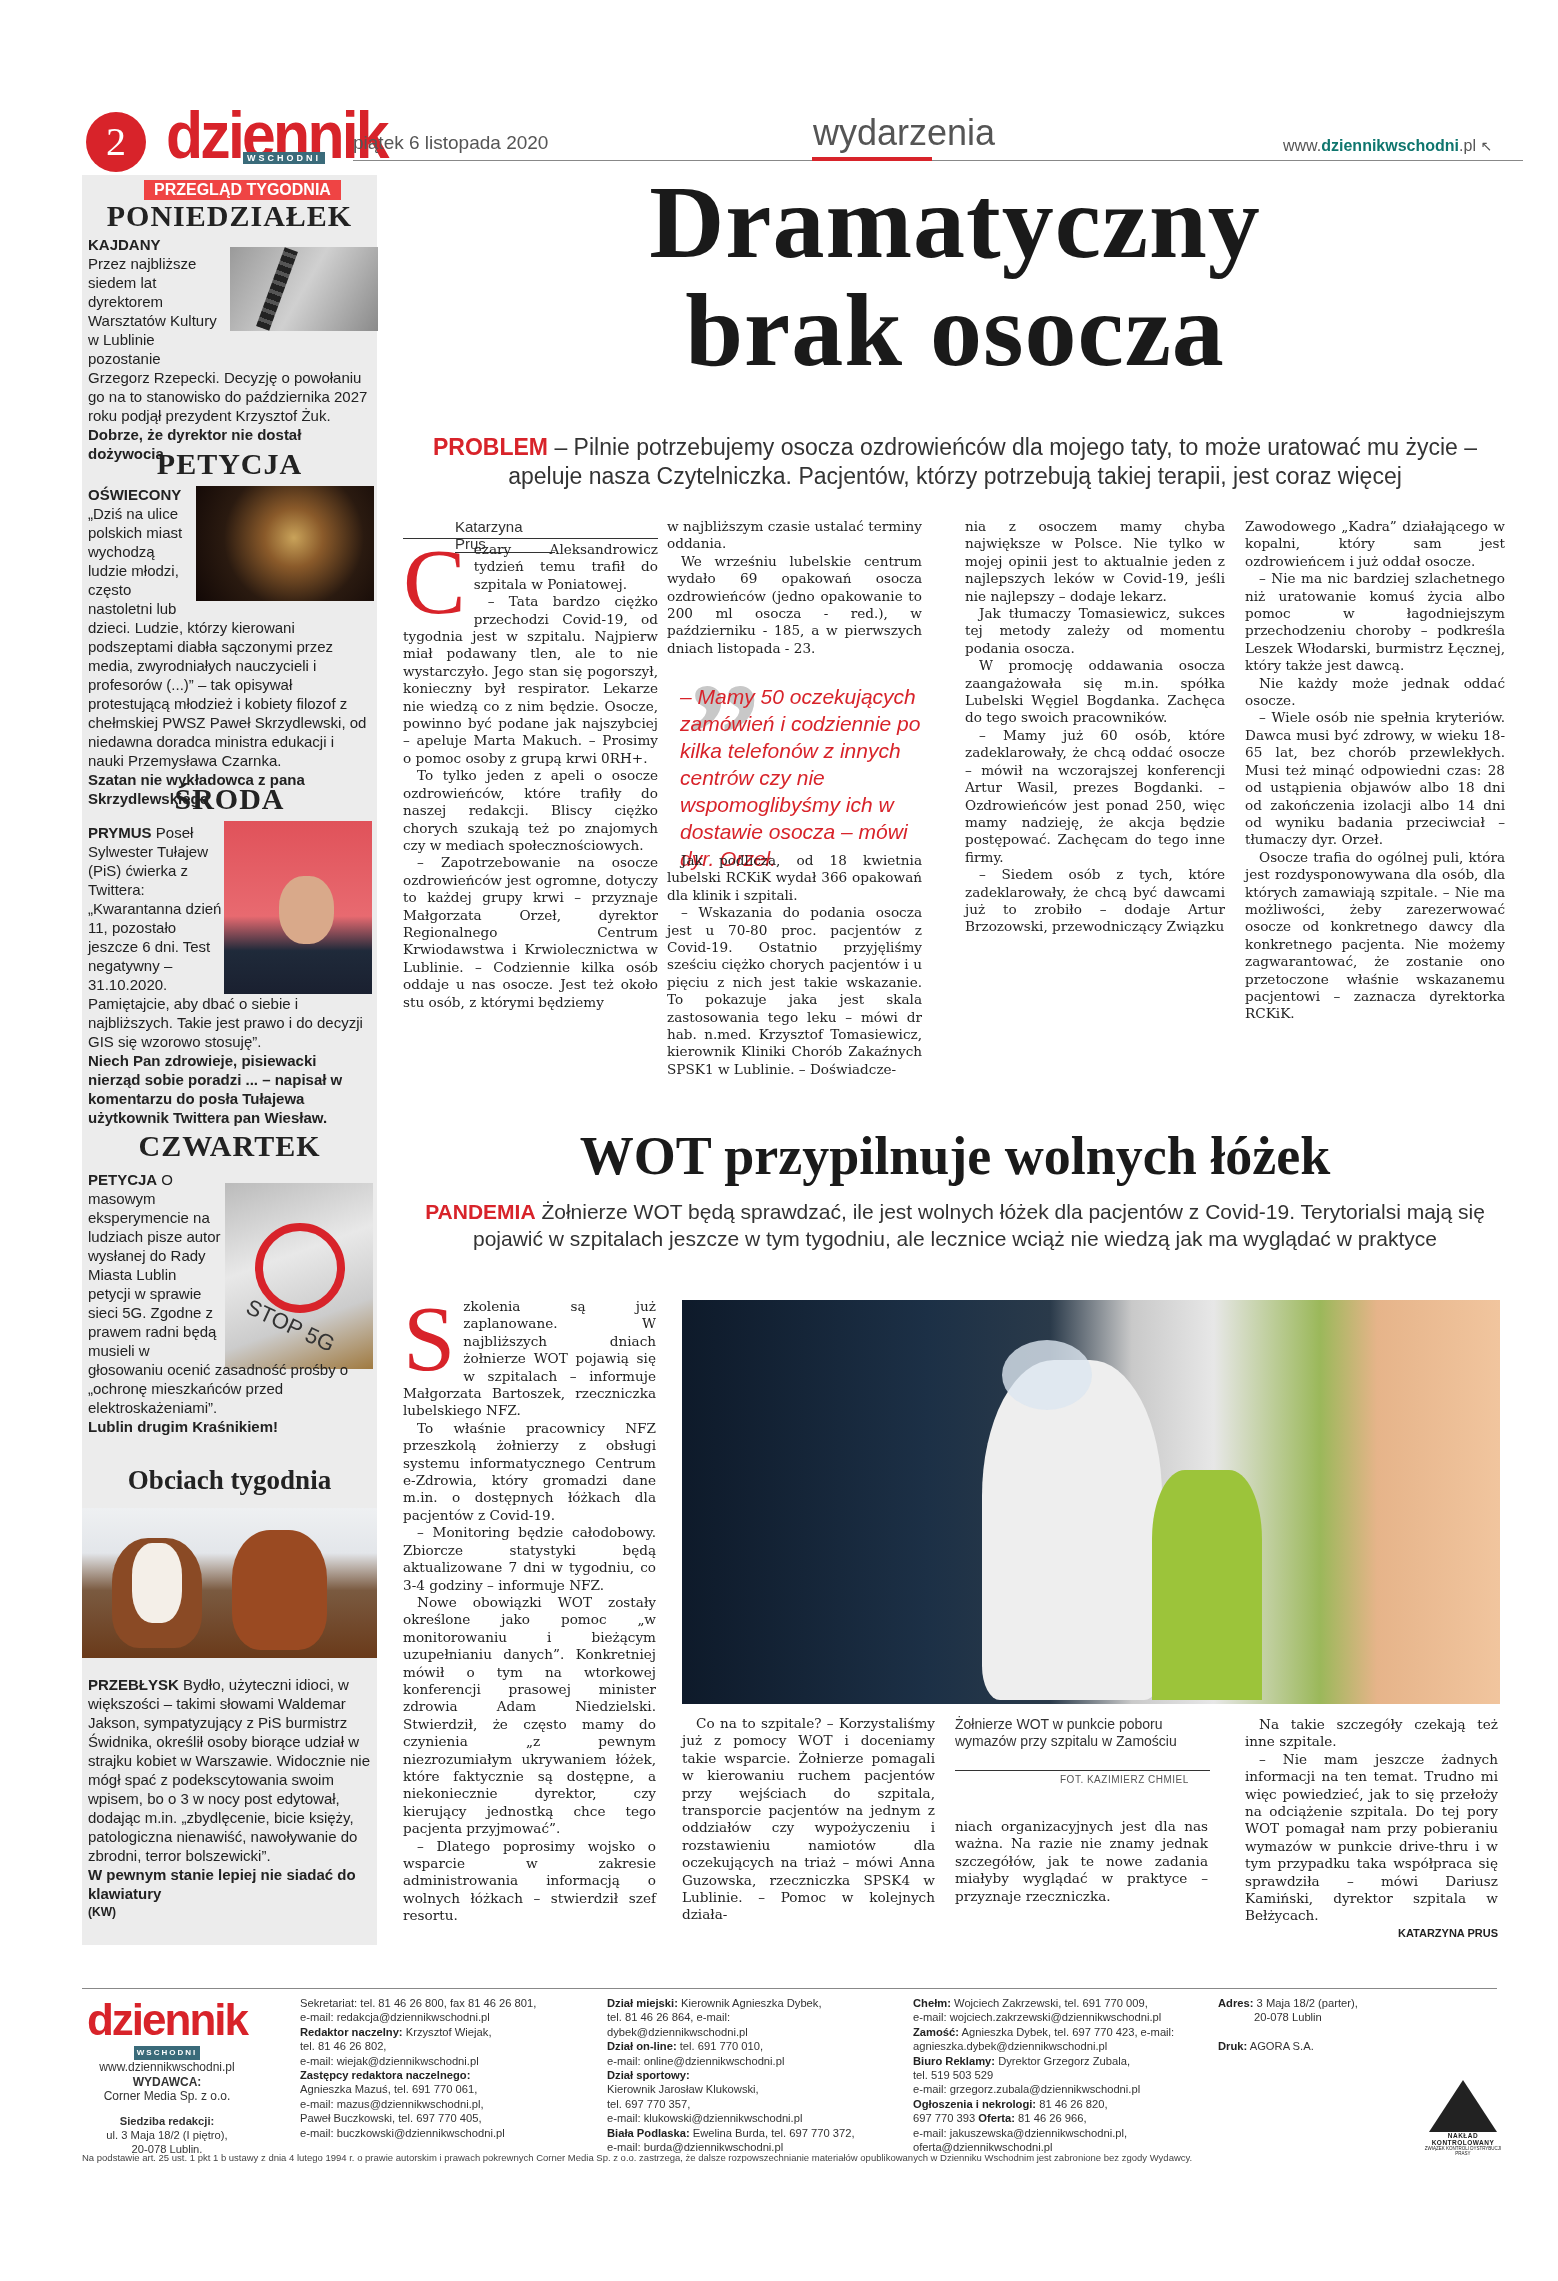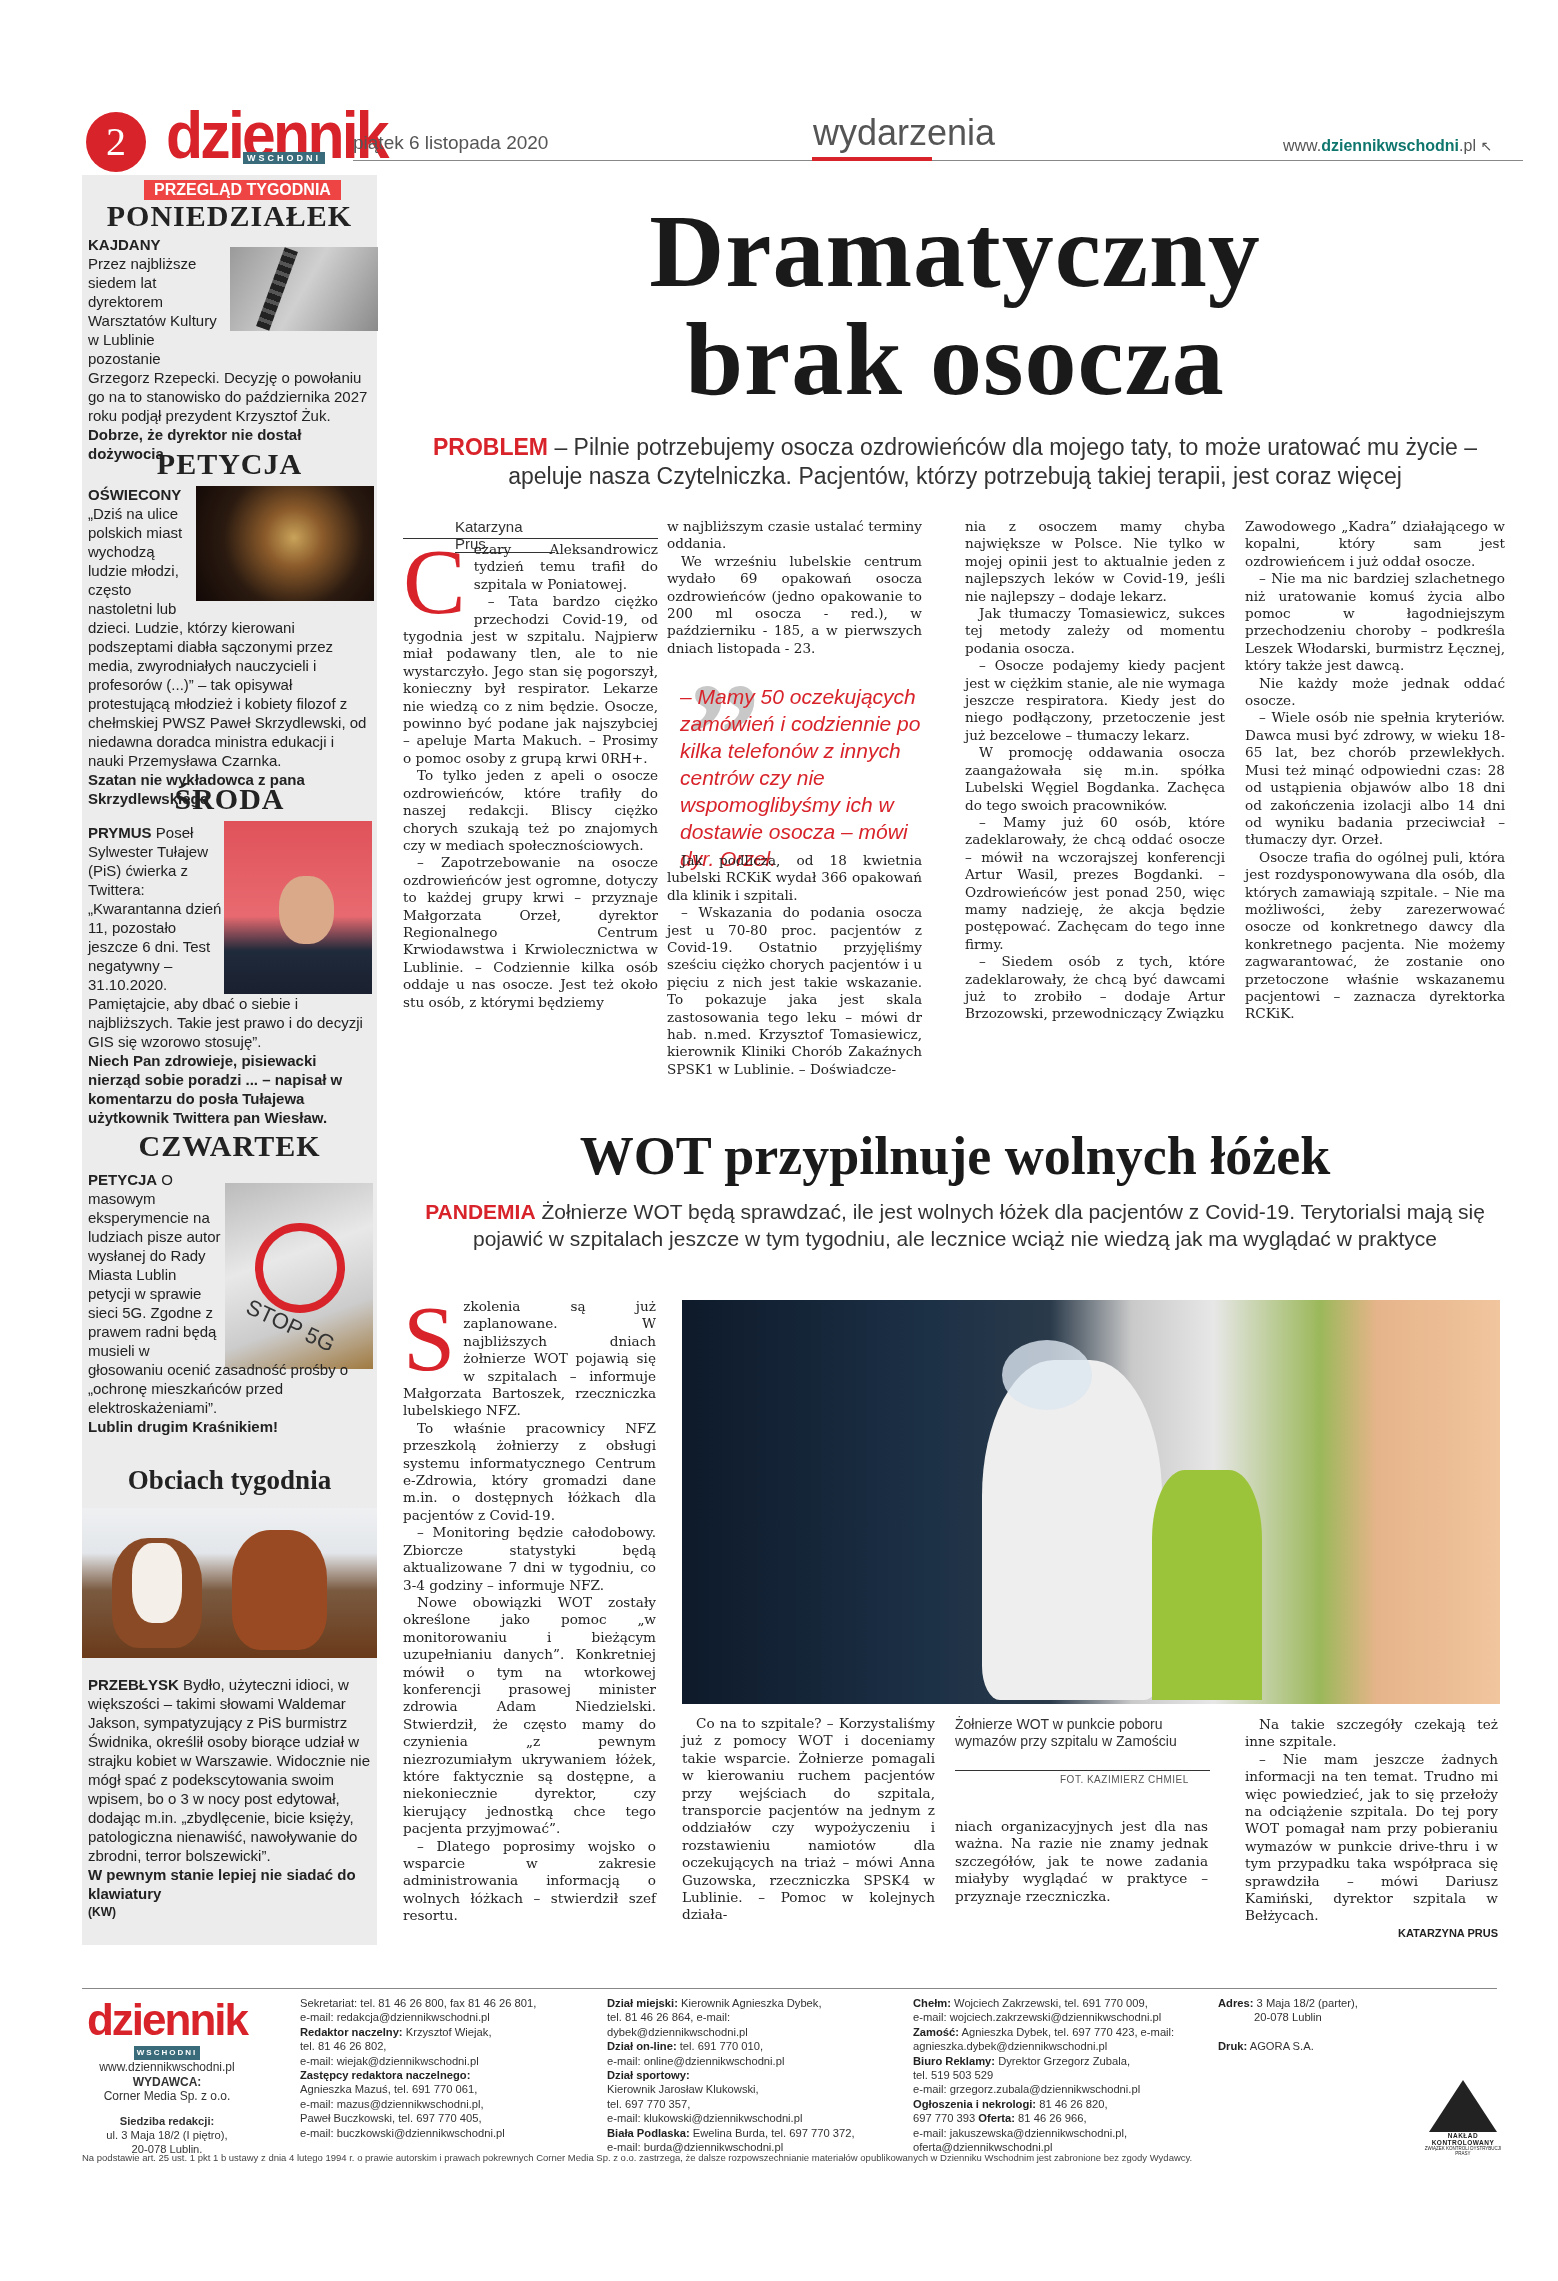--- a/index.html
+++ b/index.html
@@ -113,21 +113,21 @@
     <div style="position:absolute;left:150px;top:22px;width:95px;height:120px;border-radius:40% 40% 30% 30%;background:#9a4a22;"></div>
   </div>
   <div class="side-text" style="left:6px;top:1500px;width:284px;">
     <b>PRZEBŁYSK</b>
     <span>Bydło, użyteczni idioci, w większości – takimi słowami Waldemar Jakson, sympatyzujący z PiS burmistrz Świdnika, określił osoby biorące udział w strajku kobiet w Warszawie. Widocznie nie mógł spać z podekscytowania swoim wpisem, bo o 3 w nocy post edytował, dodając m.in. „zbydlęcenie, bicie księży, patologiczna nienawiść, nawoływanie do zbrodni, terror bolszewicki”.</span>
     <div class="hl">W pewnym stanie lepiej nie siadać do klawiatury</div>
     <div class="hl" style="font-size:12px;">(KW)</div>
   </div>
 </div>
 
-<div class="abs headline" style="left:400px;top:168px;width:1110px;font-size:104px;line-height:108px;letter-spacing:1px;margin-top:29px;">
+<div class="abs headline" style="left:400px;top:168px;width:1110px;font-size:104px;line-height:108px;letter-spacing:1px;">
   <div>Dramatyczny</div>
   <div>brak osocza</div>
 </div>
 <div class="abs lead" style="left:400px;top:433px;width:1110px;"><span class="kicker">PROBLEM</span><span> – Pilnie potrzebujemy osocza ozdrowieńców dla mojego taty, to może uratować mu życie – apeluje nasza Czytelniczka. Pacjentów, którzy potrzebują takiej terapii, jest coraz więcej</span></div>
 
 <div class="abs byline" style="left:455px;top:518px;border-bottom:1px solid #333;width:100px;">Katarzyna Prus</div>
 <div class="abs" style="left:403px;top:538px;width:255px;height:1px;background:#333;"></div>
 
 <div class="col" style="left:403px;top:541px;width:255px;">
   <span class="dropcap">C</span>
@@ -144,21 +144,20 @@
 <div class="quote-mark" style="left:686px;top:660px;">”</div>
 <div class="pullquote" style="left:680px;top:683px;width:250px;">– Mamy 50 oczekujących zamówień i codziennie po kilka telefonów z innych centrów czy nie wspomoglibyśmy ich w dostawie osocza – mówi dyr. Orzeł.</div>
 <div class="col" style="left:667px;top:852px;width:255px;">
   <p>Jak podlicza, od 18 kwietnia lubelski RCKiK wydał 366 opakowań dla klinik i szpitali.</p>
   <p>– Wskazania do podania osocza jest u 70-80 proc. pacjentów z Covid-19. Ostatnio przyjęliśmy sześciu ciężko chorych pacjentów i u pięciu z nich jest takie wskazanie. To pokazuje jaka jest skala zastosowania tego leku – mówi dr hab. n.med. Krzysztof Tomasiewicz, kierownik Kliniki Chorób Zakaźnych SPSK1 w Lublinie. – Doświadcze-</p>
 </div>
 
 <div class="col" style="left:965px;top:518px;width:260px;">
   <p class="noindent">nia z osoczem mamy chyba największe w Polsce. Nie tylko w mojej opinii jest to aktualnie jeden z najlepszych leków w Covid-19, jeśli nie najlepszy – dodaje lekarz.</p>
   <p>Jak tłumaczy Tomasiewicz, sukces tej metody zależy od momentu podania osocza.</p>
-  <p>– Osocze podajemy kiedy pacjent jest w ciężkim stanie, ale nie wymaga jeszcze respiratora. Kiedy jest do niego podłączony, przetoczenie jest już bezcelowe – tłumaczy lekarz.</p>
   <p>W promocję oddawania osocza zaangażowała się m.in. spółka Lubelski Węgiel Bogdanka. Zachęca do tego swoich pracowników.</p>
   <p>– Mamy już 60 osób, które zadeklarowały, że chcą oddać osocze – mówił na wczorajszej konferencji Artur Wasil, prezes Bogdanki. – Ozdrowieńców jest ponad 250, więc mamy nadzieję, że akcja będzie postępować. Zachęcam do tego inne firmy.</p>
   <p>– Siedem osób z tych, które zadeklarowały, że chcą być dawcami już to zrobiło – dodaje Artur Brzozowski, przewodniczący Związku</p>
 </div>
 
 <div class="col" style="left:1245px;top:518px;width:260px;">
   <p class="noindent">Zawodowego „Kadra” działającego w kopalni, który sam jest ozdrowieńcem i już oddał osocze.</p>
   <p>– Nie ma nic bardziej szlachetnego niż uratowanie komuś życia albo pomoc w łagodniejszym przechodzeniu choroby – podkreśla Leszek Włodarski, burmistrz Łęcznej, który także jest dawcą.</p>
   <p>Nie każdy może jednak oddać osocze.</p>
   <p>– Wiele osób nie spełnia kryteriów. Dawca musi być zdrowy, w wieku 18-65 lat, bez chorób przewlekłych. Musi też minąć odpowiedni czas: 28 od ustąpienia objawów albo 18 dni od zakończenia izolacji albo 14 dni od wyniku badania przeciwciał – tłumaczy dyr. Orzeł.</p>

